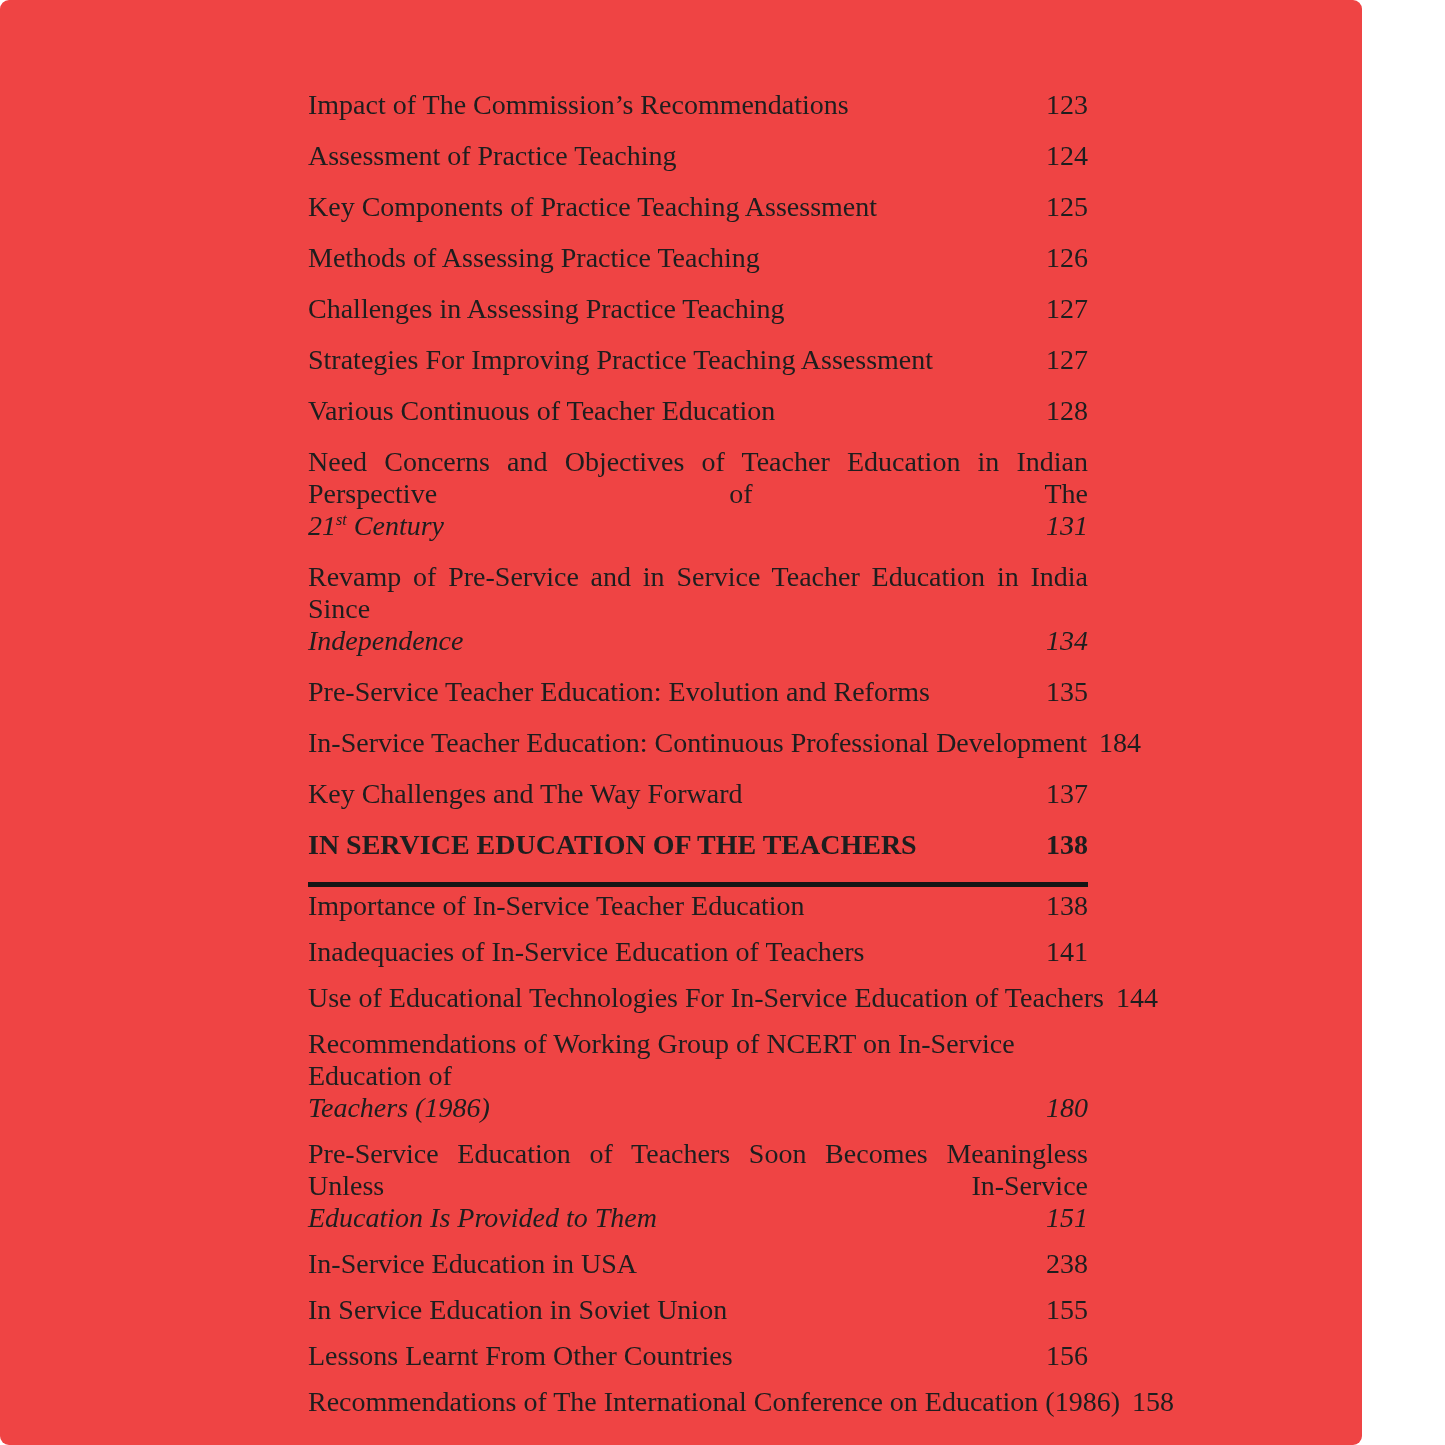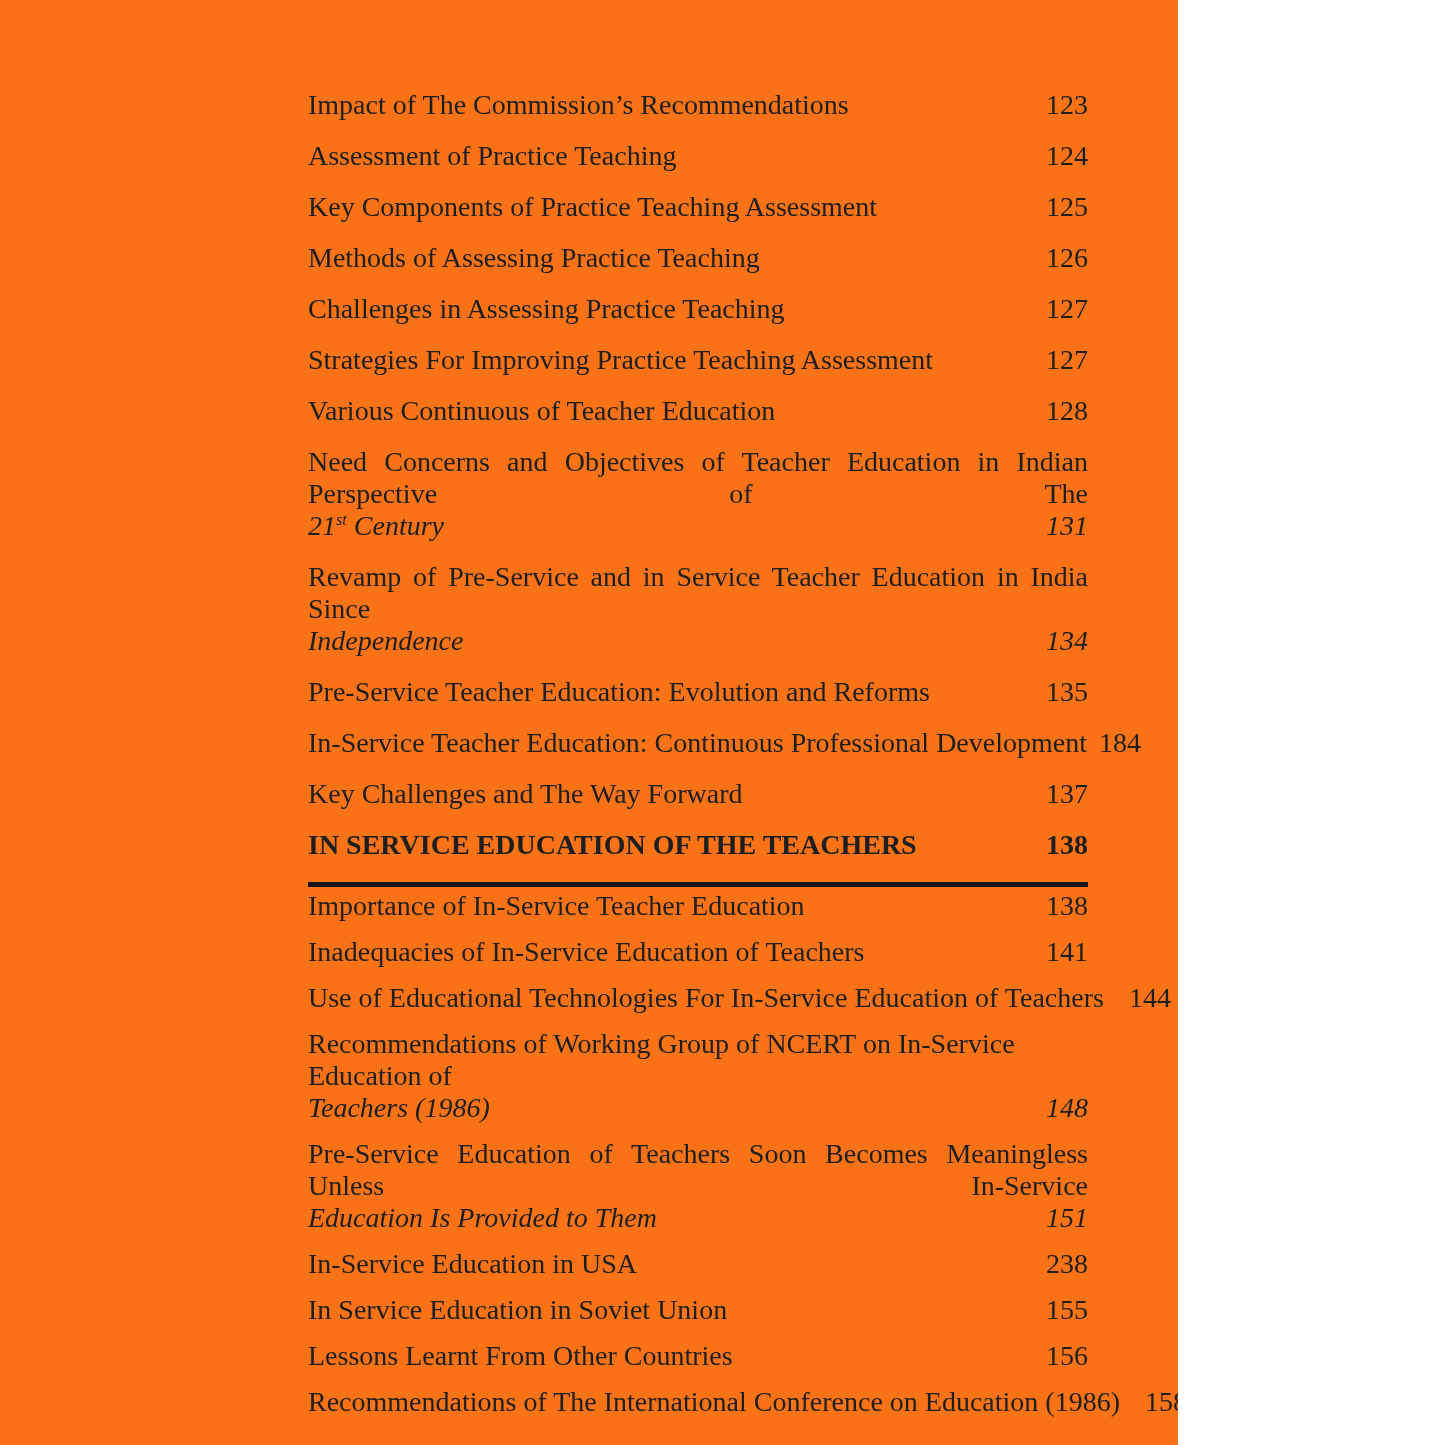--- a/index.html
+++ b/index.html
@@ -8,45 +8,46 @@
     background: #ffffff;
   }
   body {
     width: 1445px;
     height: 1445px;
     font-family: "Liberation Serif", "DejaVu Serif", serif;
     color: #1e1e1e;
   }
   .page {
     position: relative;
-    width: 1178px;
+    width: 1362px;
     height: 1445px;
-    background: #f97316;
+    background: #ef4444;
     overflow: hidden;
+    border-radius: 9px;
   }
   .toc {
     position: absolute;
     left: 308px;
     top: 89px;
     width: 780px;
     font-size: 28px;
     line-height: 32px;
   }
   .entry { width: 100%; }
   .entry.single {
     display: flex;
     justify-content: space-between;
     align-items: baseline;
   }
   .entry.single .title {
     white-space: nowrap;
     padding-right: 12px;
   }
   .wide   { margin-bottom: 19px; }
-  .narrow { margin-bottom: 14px; gap: 13px; }
+  .narrow { margin-bottom: 14px; }
   .line1 { width: 100%; }
   .line1.justify {
     text-align: justify;
     text-align-last: justify;
   }
   .line2 {
     display: flex;
     justify-content: space-between;
     align-items: baseline;
     font-style: italic;
@@ -143,21 +144,21 @@
         <span class="page-num">141</span>
       </div>
       <div class="entry single narrow">
         <span class="title">Use of Educational Technologies For In-Service Education of Teachers</span>
         <span class="page-num">144</span>
       </div>
       <div class="entry multi narrow">
         <div class="line1">Recommendations of Working Group of NCERT on In-Service Education of</div>
         <div class="line2">
           <span class="title">Teachers (1986)</span>
-          <span class="page-num">148</span>
+          <span class="page-num">180</span>
         </div>
       </div>
       <div class="entry multi narrow">
         <div class="line1 justify">Pre-Service Education of Teachers Soon Becomes Meaningless Unless In-Service</div>
         <div class="line2">
           <span class="title">Education Is Provided to Them</span>
           <span class="page-num">151</span>
         </div>
       </div>
       <div class="entry single narrow">

